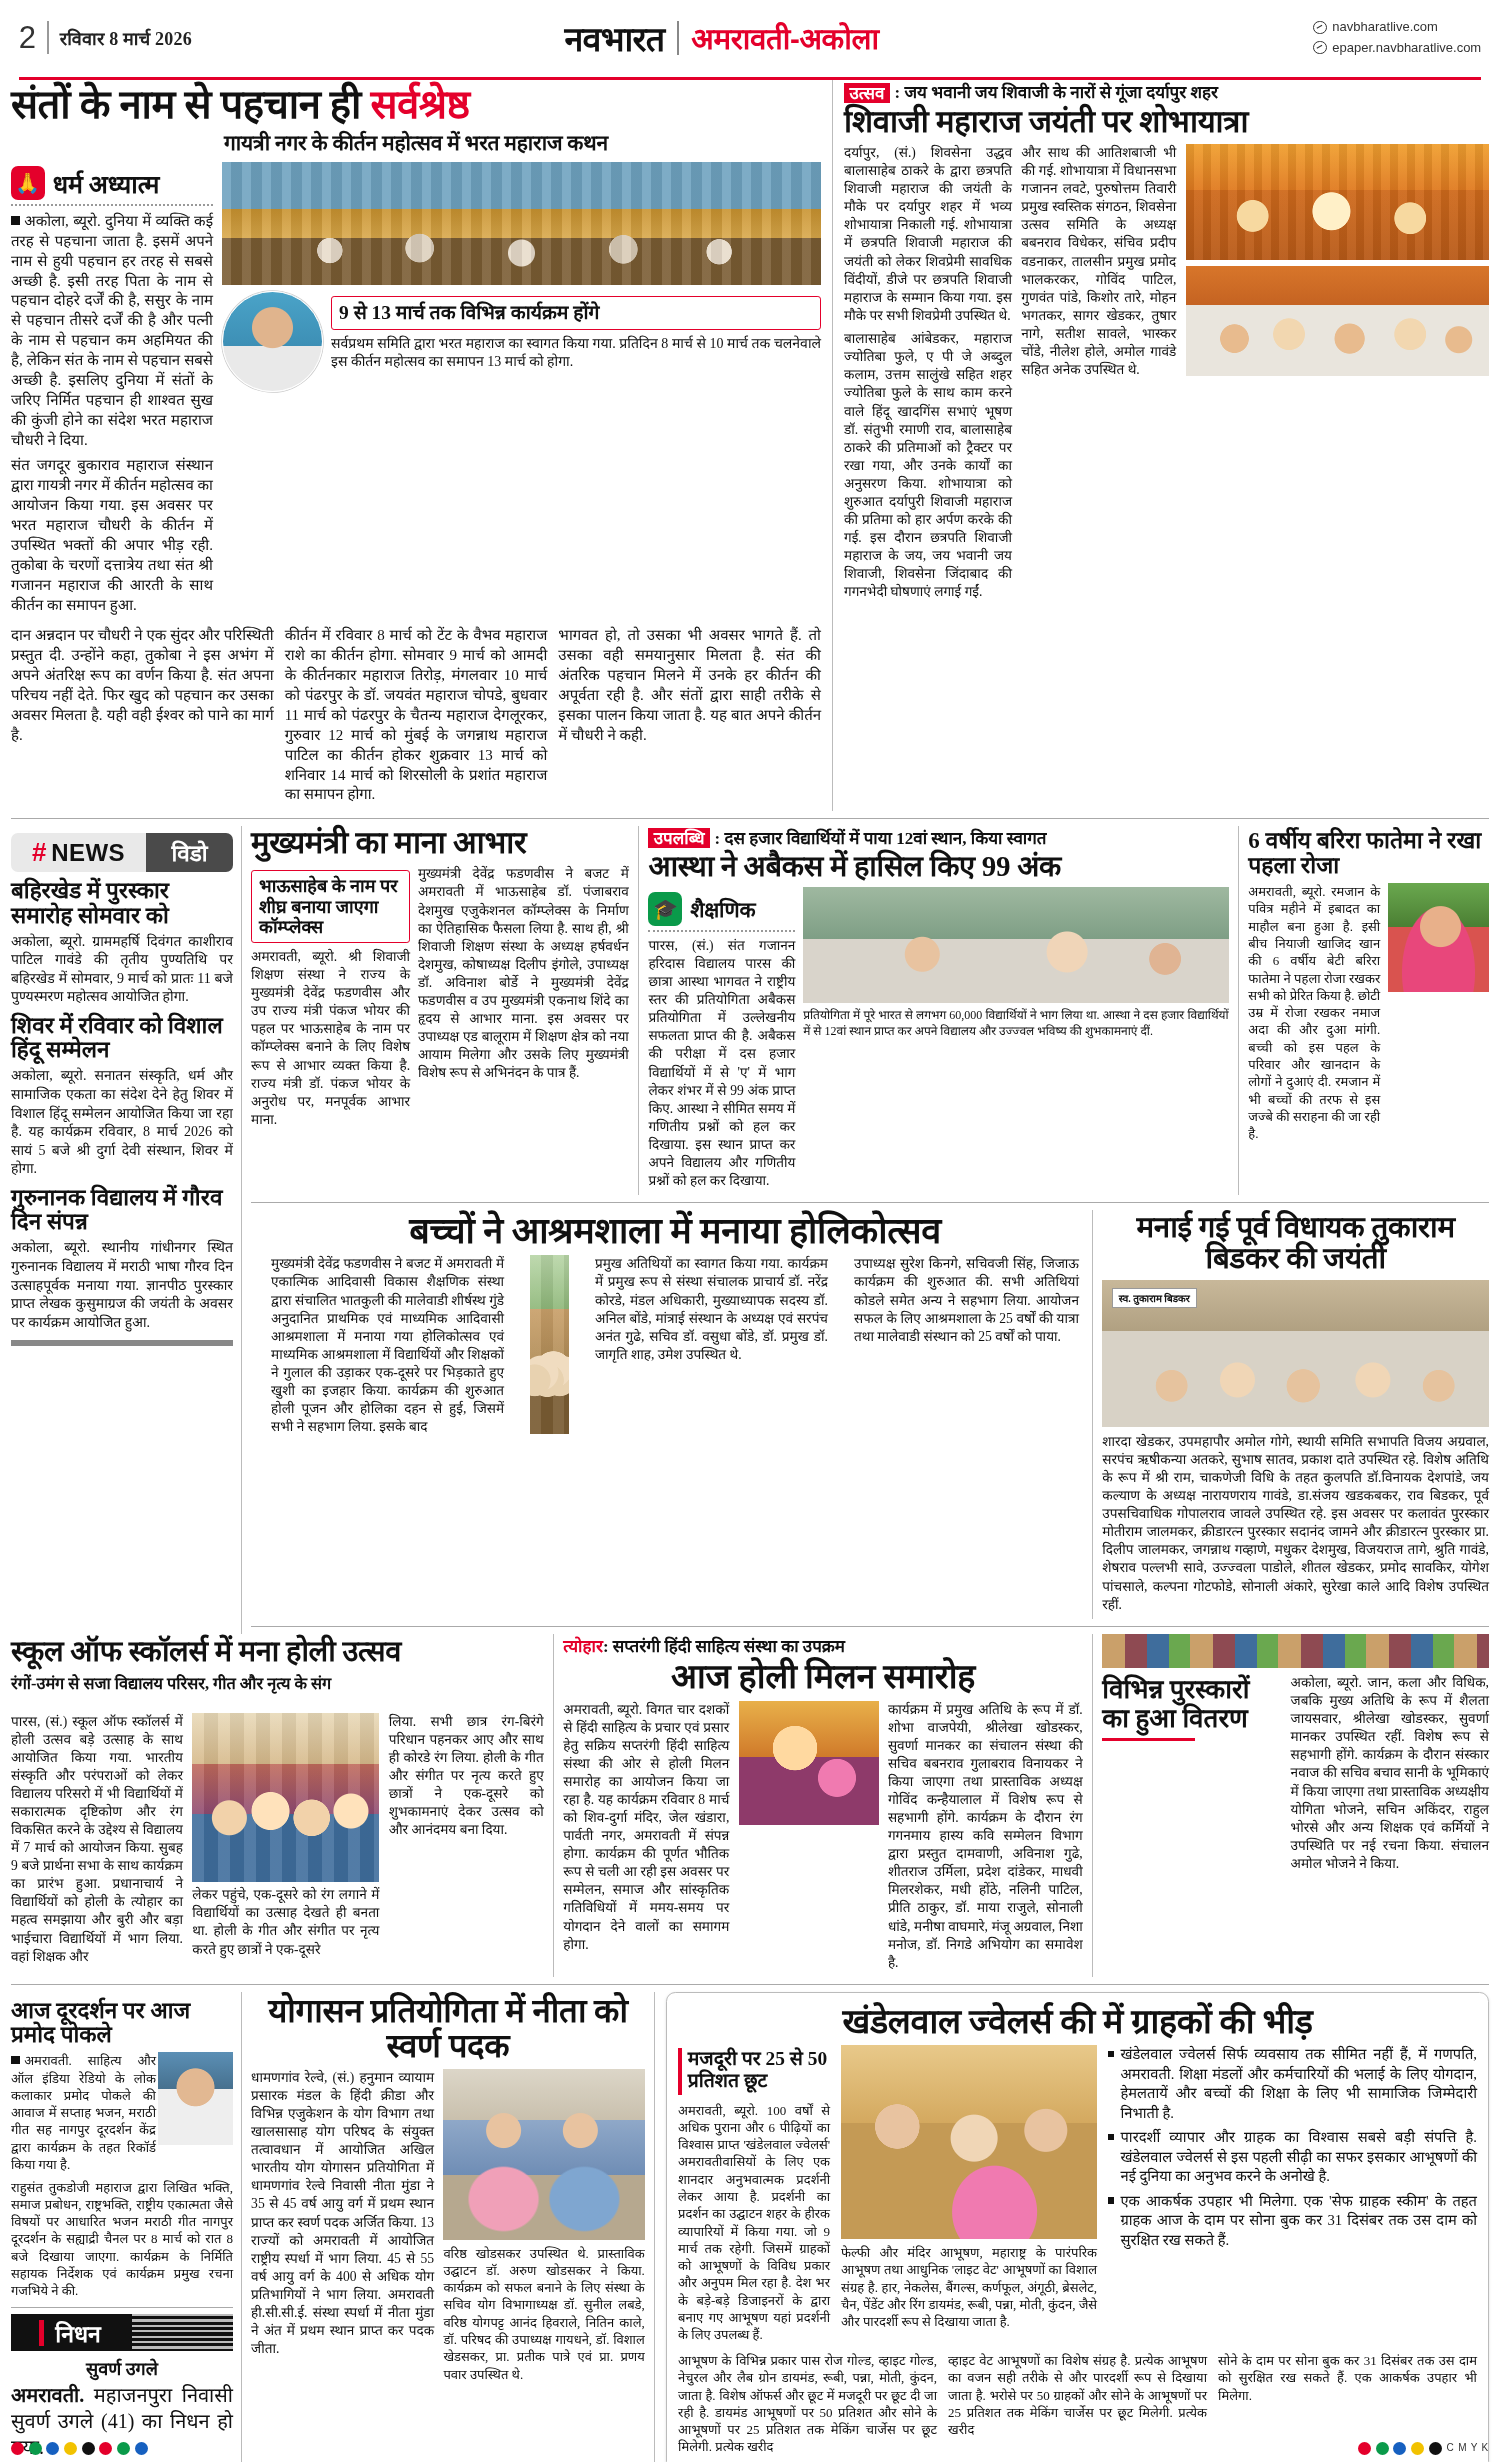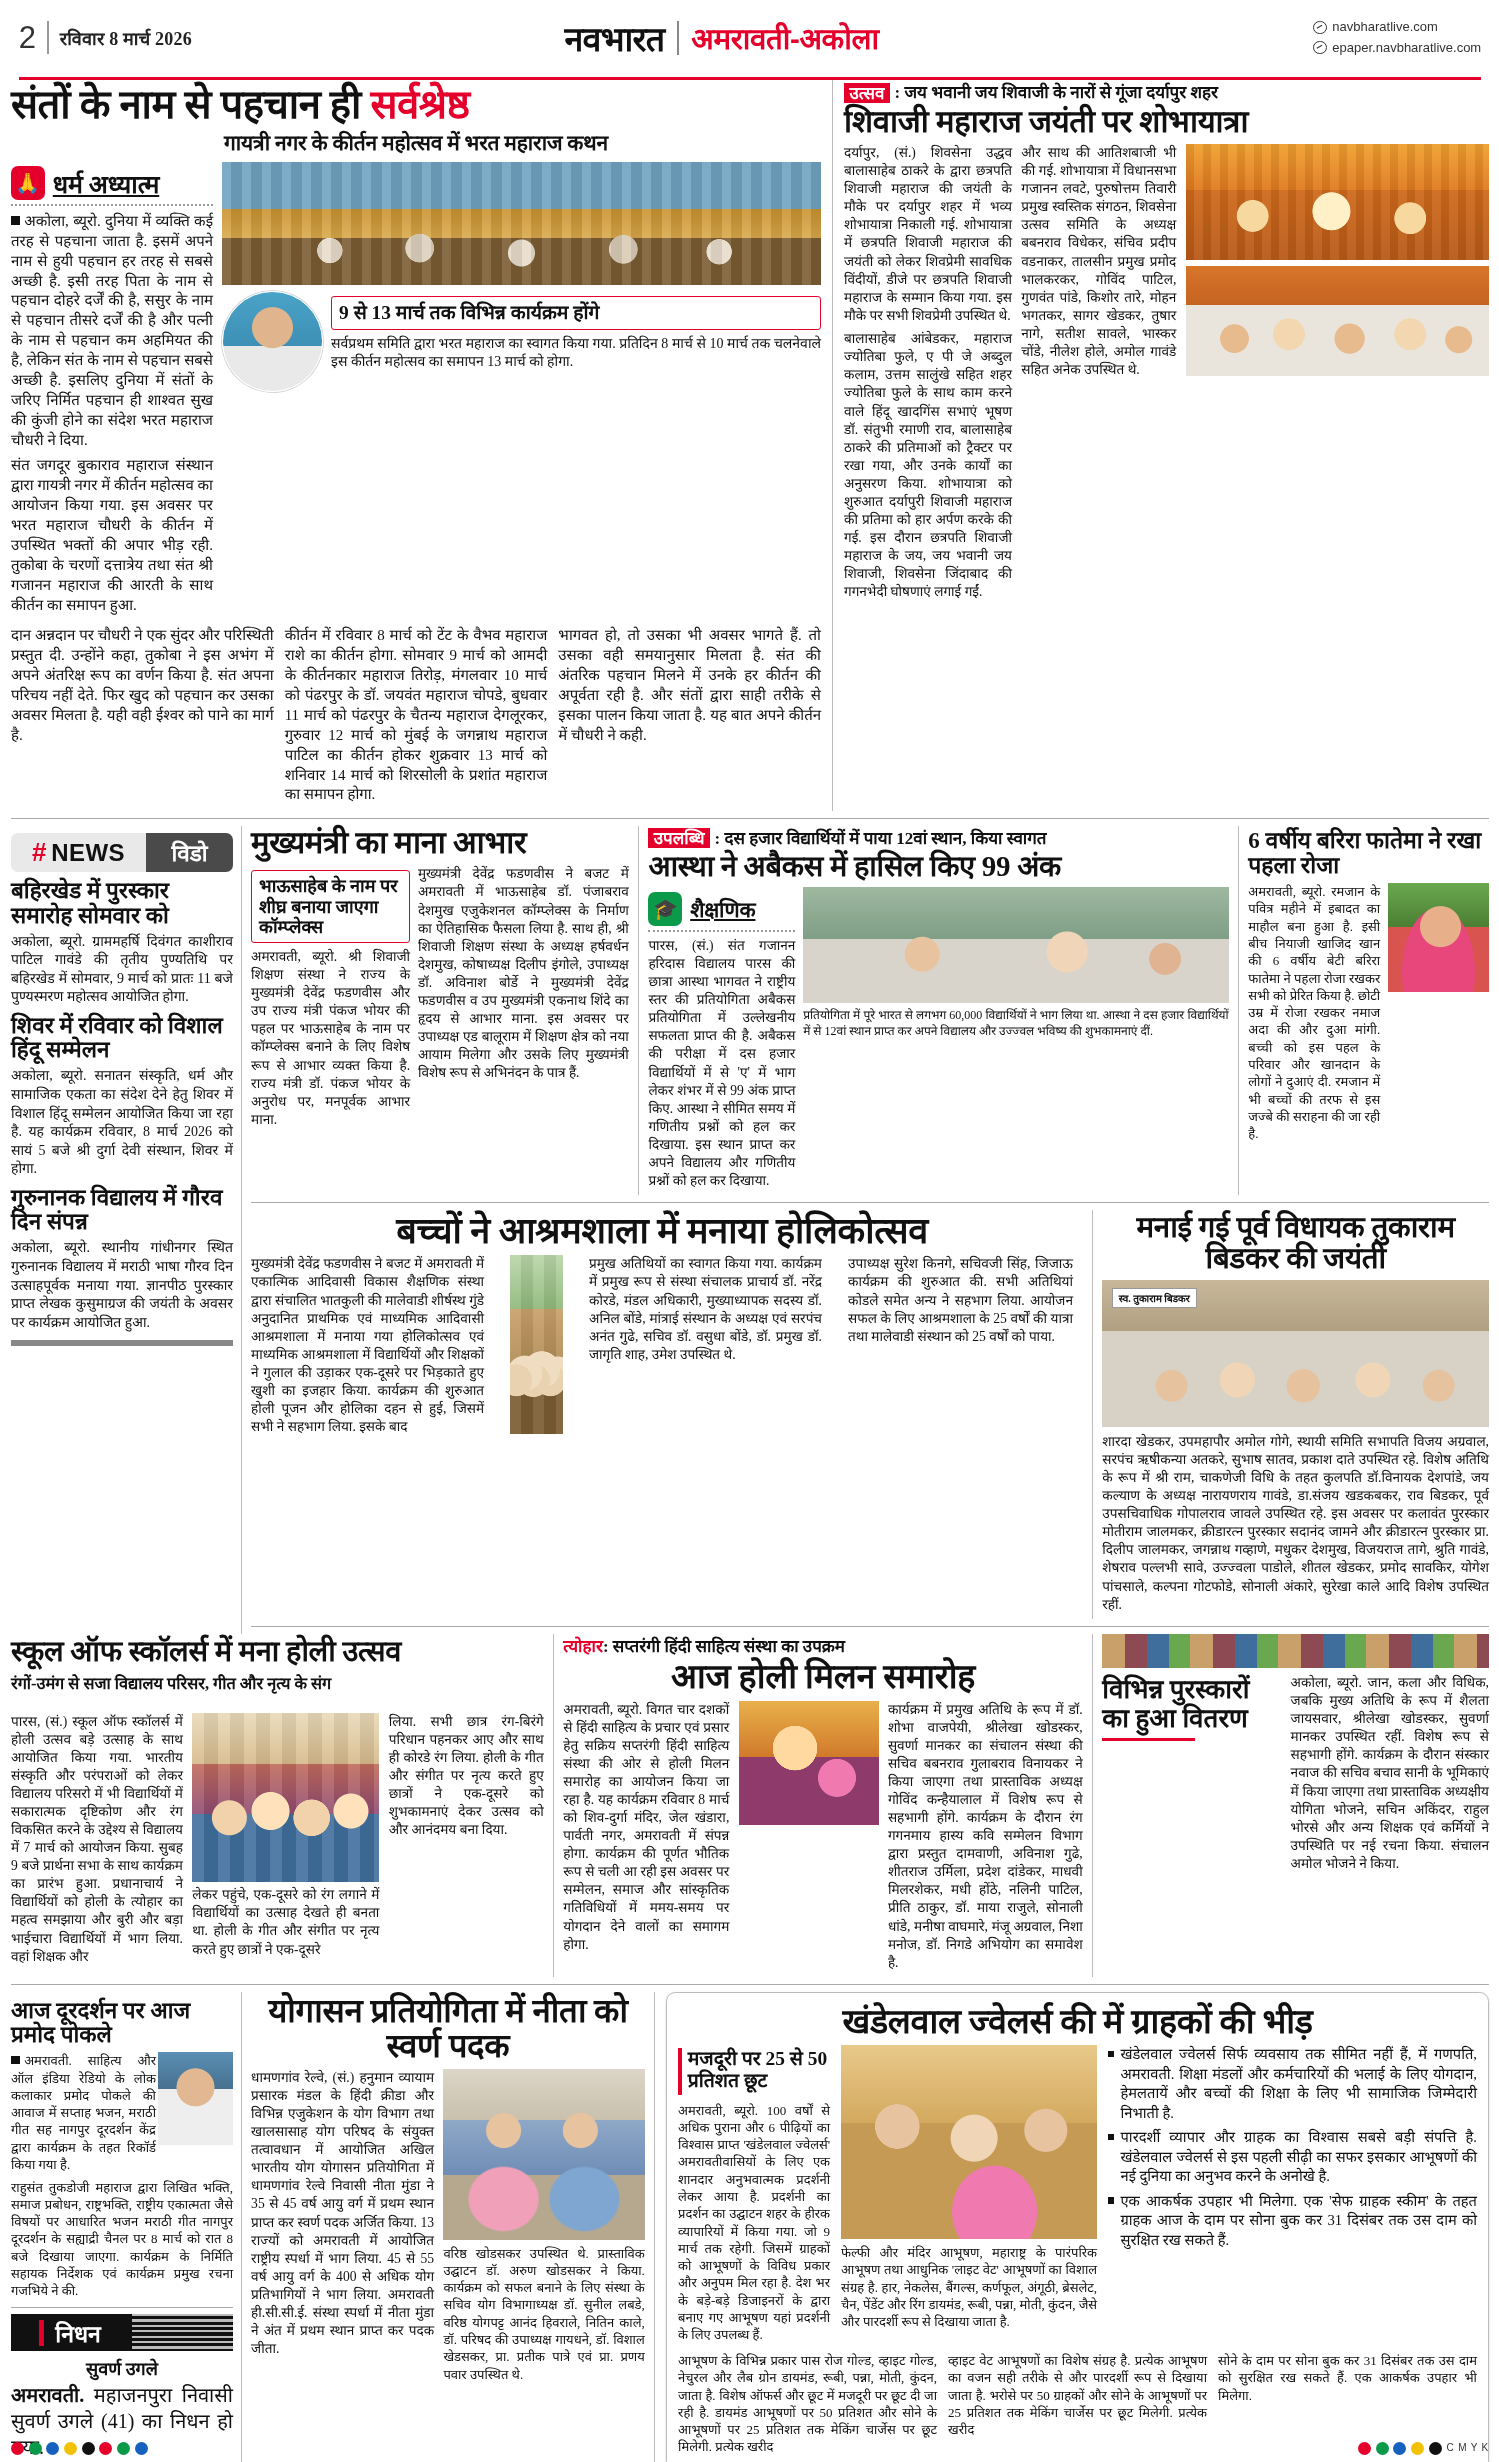--- a/index.html
+++ b/index.html
@@ -38,21 +38,21 @@
   .kicker .tag{background:#e4002b;color:#fff;padding:0.8px 5.4px;font-weight:900;margin-right:4.7px;}
   .kicker .tagw{color:#e4002b;font-weight:900;}
   h2.hd{font-size:31px;line-height:1.06;font-weight:900;margin:1.6px 0 5.4px;letter-spacing:-0.3px;}
   h3.hd3{font-size:21px;line-height:1.1;font-weight:900;margin:2.3px 0 4.7px;}
   .sub-line{font-size:16.3px;font-weight:700;margin:0 0 19px;}
 
   
   .badge{display:flex;align-items:center;gap:7.8px;margin:4.7px 0 3.1px;}
   .badge-ico{width:34px;height:34px;border-radius:7px;background:#e4002b;color:#fff;display:flex;align-items:center;justify-content:center;font-size:20px;}
   .badge-ico.green{background:#0a9a4a;}
-  .badge-txt{font-size:25px;font-weight:900;letter-spacing:-0.2px;text-decoration:underline;}
+  .badge-txt{font-size:25px;font-weight:900;letter-spacing:-0.2px;}
   .dots{border-top:2.3px dotted #999;margin:3.9px 0 5.4px;}
 
   
   p.body{font-size:15px;line-height:1.33;text-align:justify;margin:0 0 5.4px;hyphens:auto;}
   .sq{display:inline-block;width:8.5px;height:8.5px;background:#111;margin-right:4.7px;vertical-align:0.8px;}
   .colset{display:flex;gap:11px;}
   .colset > div{flex:1;}
 
   
   .newsbar{display:flex;height:39px;border-radius:7px;overflow:hidden;margin:7.8px 0 6.2px;}
@@ -304,21 +304,21 @@
                 radial-gradient(circle at 52% 40%,#e8b08a 0 20px,transparent 21px),
                 radial-gradient(ellipse at 50% 82%,#e8477b 0 36px,transparent 37px);"></div>
             </div>
           </div>
         </div>
       </div>
 
       <div class="thinrule"></div>
 
       <div style="display:flex;">
-        <div style="flex:1;padding-right:19px;border-right:0.8px solid #bbb;box-sizing:border-box;">
+        <div style="flex:1;padding-right:13px;border-right:0.8px solid #bbb;box-sizing:border-box;margin-left:20px;">
           <h2 class="hd" style="font-size:36px;text-align:center;">बच्चों ने आश्रमशाला में मनाया होलिकोत्सव</h2>
           <div style="display:flex;gap:26px;">
             <div style="width:233px;flex:0 0 233px;">
               <p class="body" style="font-size:13.6px;">मुख्यमंत्री देवेंद्र फडणवीस ने बजट में अमरावती में एकात्मिक आदिवासी विकास शैक्षणिक संस्था द्वारा संचालित भातकुली की मालेवाडी शीर्षस्थ गुंडे अनुदानित प्राथमिक एवं माध्यमिक आदिवासी आश्रमशाला में मनाया गया होलिकोत्सव एवं माध्यमिक आश्रमशाला में विद्यार्थियों और शिक्षकों ने गुलाल की उड़ाकर एक-दूसरे पर भिड़काते हुए खुशी का इजहार किया. कार्यक्रम की शुरुआत होली पूजन और होलिका दहन से हुई, जिसमें सभी ने सहभाग लिया. इसके बाद</p>
             </div>
             <div style="flex:1;">
               <div class="ph" style="height:179px;background:
                 linear-gradient(#b9d6a8,#8fb87a 30%,#c9a06a 30%,#a8854f 70%,#7a5c33 70%);position:relative;">
                 <div style="position:absolute;inset:0;background:
                   radial-gradient(circle at 12% 70%,#e8d2b0 0 15.5px,transparent 16.3px),

